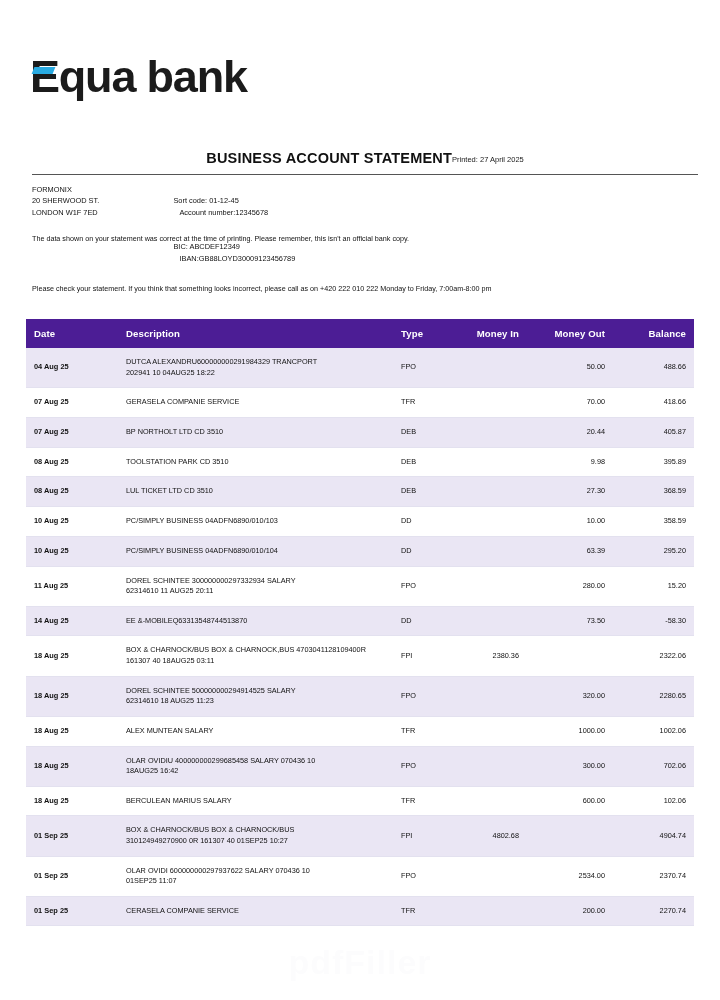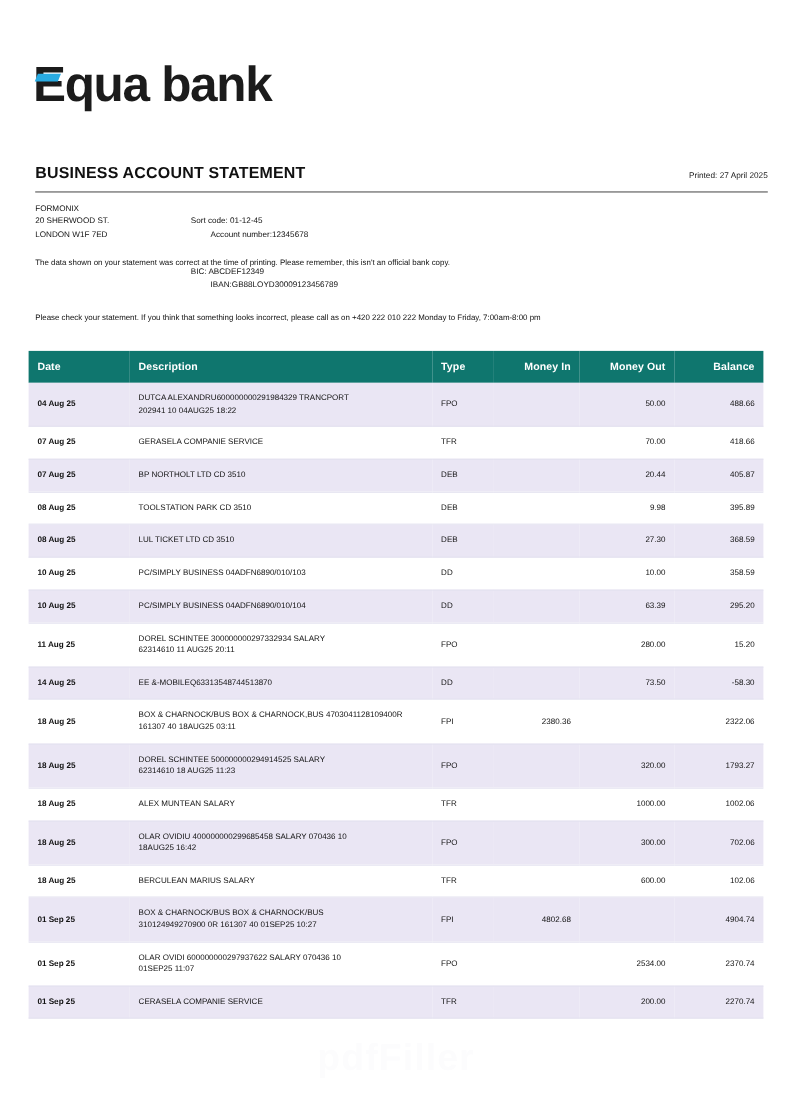--- a/index.html
+++ b/index.html
@@ -50,21 +50,21 @@
   }
 
   
   .title-row {
     position: absolute;
     left: 32px;
     right: 22px;
     top: 150px;
     display: flex;
     align-items: flex-end;
-    justify-content: space-between;
+    justify-content: center;
   }
   .doc-title {
     font-size: 14.5px;
     font-weight: 700;
     letter-spacing: .2px;
     color: #111;
   }
   .printed {
     font-size: 7.5px;
     color: #1a1a1a;
@@ -87,21 +87,21 @@
     top: 184px;
     display: flex;
     font-size: 7.4px;
     line-height: 1.55;
     color: #111;
   }
   .info-left { width: 125px; }
   .info-right { flex: 1; }
   .info-line { white-space: pre; }
   .kv { display: inline-block; }
-  .kv.k2 { margin-left: 18px; }
+  .kv.k2 { margin-left: 6px; }
 
   
   .notice {
     position: absolute;
     left: 32px;
     right: 22px;
     font-size: 7.2px;
     color: #111;
     line-height: 1.4;
   }
@@ -111,21 +111,21 @@
   
   .table {
     position: absolute;
     left: 26px;
     top: 319px;
     width: 668px;
     border-collapse: collapse;
     table-layout: fixed;
   }
   .table thead th {
-    background: #0f766e;
+    background: #4c1d95;
     color: #ffffff;
     font-size: 9.6px;
     font-weight: 700;
     padding: 9px 8px;
     text-align: left;
     vertical-align: middle;
     letter-spacing: .1px;
   }
   .table thead th.num { text-align: right; }
   .table tbody td {
@@ -305,21 +305,21 @@
           <td class="num">2380.36</td>
           <td class="num"></td>
           <td class="num">2322.06</td>
         </tr>
         <tr class="alt">
           <td class="date">18 Aug 25</td>
           <td><span>DOREL SCHINTEE 500000000294914525 SALARY</span><span class="desc-line2">62314610 18 AUG25 11:23</span></td>
           <td class="type">FPO</td>
           <td class="num"></td>
           <td class="num">320.00</td>
-          <td class="num">1793.27</td>
+          <td class="num">2280.65</td>
         </tr>
         <tr class="plain">
           <td class="date">18 Aug 25</td>
           <td><span>ALEX MUNTEAN SALARY</span></td>
           <td class="type">TFR</td>
           <td class="num"></td>
           <td class="num">1000.00</td>
           <td class="num">1002.06</td>
         </tr>
         <tr class="alt">

